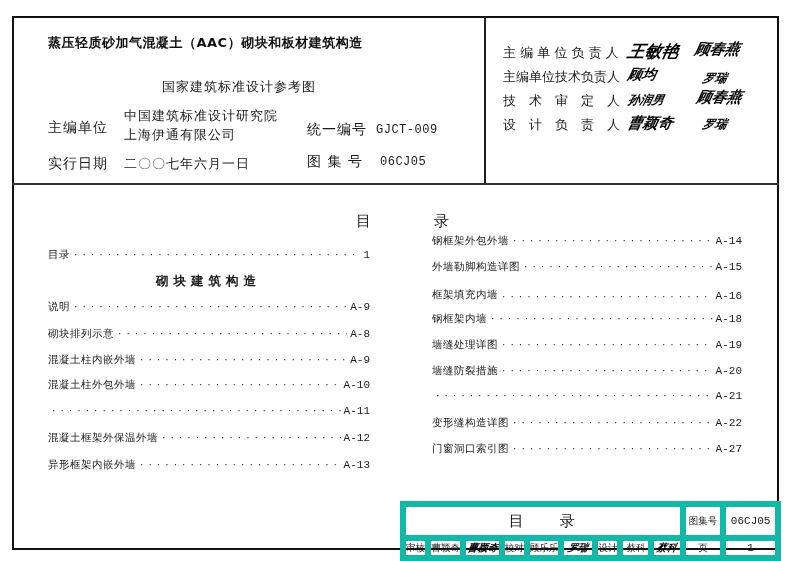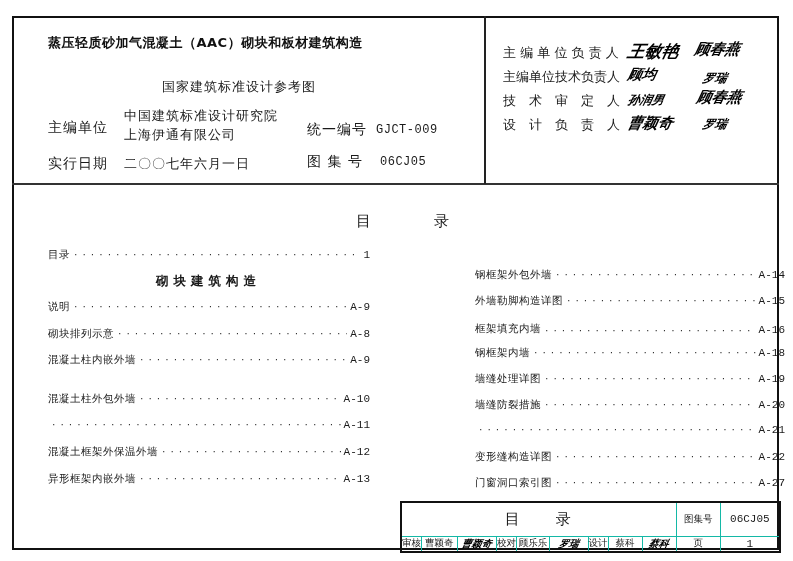--- a/index.html
+++ b/index.html
@@ -16,21 +16,21 @@
   .mono { font-family:"Liberation Mono","DejaVu Sans Mono",monospace; font-size:12px; letter-spacing:0.5px; white-space:nowrap; }
   .sigrow { font-size:13px; white-space:nowrap; }
   .sign { font-family:"DejaVu Serif",serif; font-style:italic; font-weight:bold; color:#000; white-space:nowrap; transform:skewX(-12deg); display:inline-block; }
   .toc-head { font-family:"DejaVu Sans","Liberation Sans",sans-serif; font-size:15px; }
   .toc-item { display:flex; align-items:baseline; font-size:10.5px; white-space:nowrap; height:16px; }
   .toc-item .name { flex:none; letter-spacing:0.5px; }
   .toc-item .dots { flex:1; overflow:hidden; margin:0 3px; letter-spacing:3px; color:#333; font-family:"DejaVu Sans Mono",monospace; font-size:9px; }
   .toc-item .page { flex:none; font-family:"Liberation Mono","DejaVu Sans Mono",monospace; font-size:11px; }
   .section-h { font-size:12.5px; letter-spacing:5px; font-weight:bold; white-space:nowrap; }
   .tb { border-collapse:collapse; }
-  .tb td { border:1px solid #14b8a6; font-size:9.5px; text-align:center; padding:0; white-space:nowrap; }
+  .tb td { border:6px solid #14b8a6; font-size:9.5px; text-align:center; padding:0; white-space:nowrap; }
 </style>
 </head>
 <body>
 
 <div class="abs frame"></div>
 <div class="abs hline" style="left:12px; top:183px; width:767px;"></div>
 <div class="abs vline" style="left:484px; top:16px; height:168px;"></div>
 
 <div class="abs title">蒸压轻质砂加气混凝土（AAC）砌块和板材建筑构造</div>
 <div class="abs subtitle">国家建筑标准设计参考图</div>
@@ -87,21 +87,21 @@
   <div class="toc-item" style="margin-bottom:10.5px;">
     <span class="name">说明</span>
     <span class="dots">································································</span>
     <span class="page">A-9</span>
   </div>
   <div class="toc-item" style="margin-bottom:10.5px;">
     <span class="name">砌块排列示意</span>
     <span class="dots">································································</span>
     <span class="page">A-8</span>
   </div>
-  <div class="toc-item" style="margin-bottom:23px;">
+  <div class="toc-item" style="margin-bottom:9px;">
     <span class="name">混凝土柱内嵌外墙</span>
     <span class="dots">································································</span>
     <span class="page">A-9</span>
   </div>
   <div class="toc-item" style="margin-bottom:10.5px;">
     <span class="name">混凝土柱外包外墙</span>
     <span class="dots">································································</span>
     <span class="page">A-10</span>
   </div>
   <div class="toc-item" style="margin-bottom:10.5px;">
@@ -113,21 +113,21 @@
     <span class="dots">································································</span>
     <span class="page">A-12</span>
   </div>
   <div class="toc-item">
     <span class="name">异形框架内嵌外墙</span>
     <span class="dots">································································</span>
     <span class="page">A-13</span>
   </div>
 </div>
 
-<div class="abs" style="left:432px; top:268px; width:310px;margin-left:43px;">
+<div class="abs" style="left:432px; top:234px; width:310px;">
   <div class="toc-item" style="margin-bottom:10px;">
     <span class="name">钢框架外包外墙</span>
     <span class="dots">································································</span>
     <span class="page">A-14</span>
   </div>
   <div class="toc-item" style="margin-bottom:10px;">
     <span class="name">外墙勒脚构造详图</span>
     <span class="dots">································································</span>
     <span class="page">A-15</span>
   </div>

